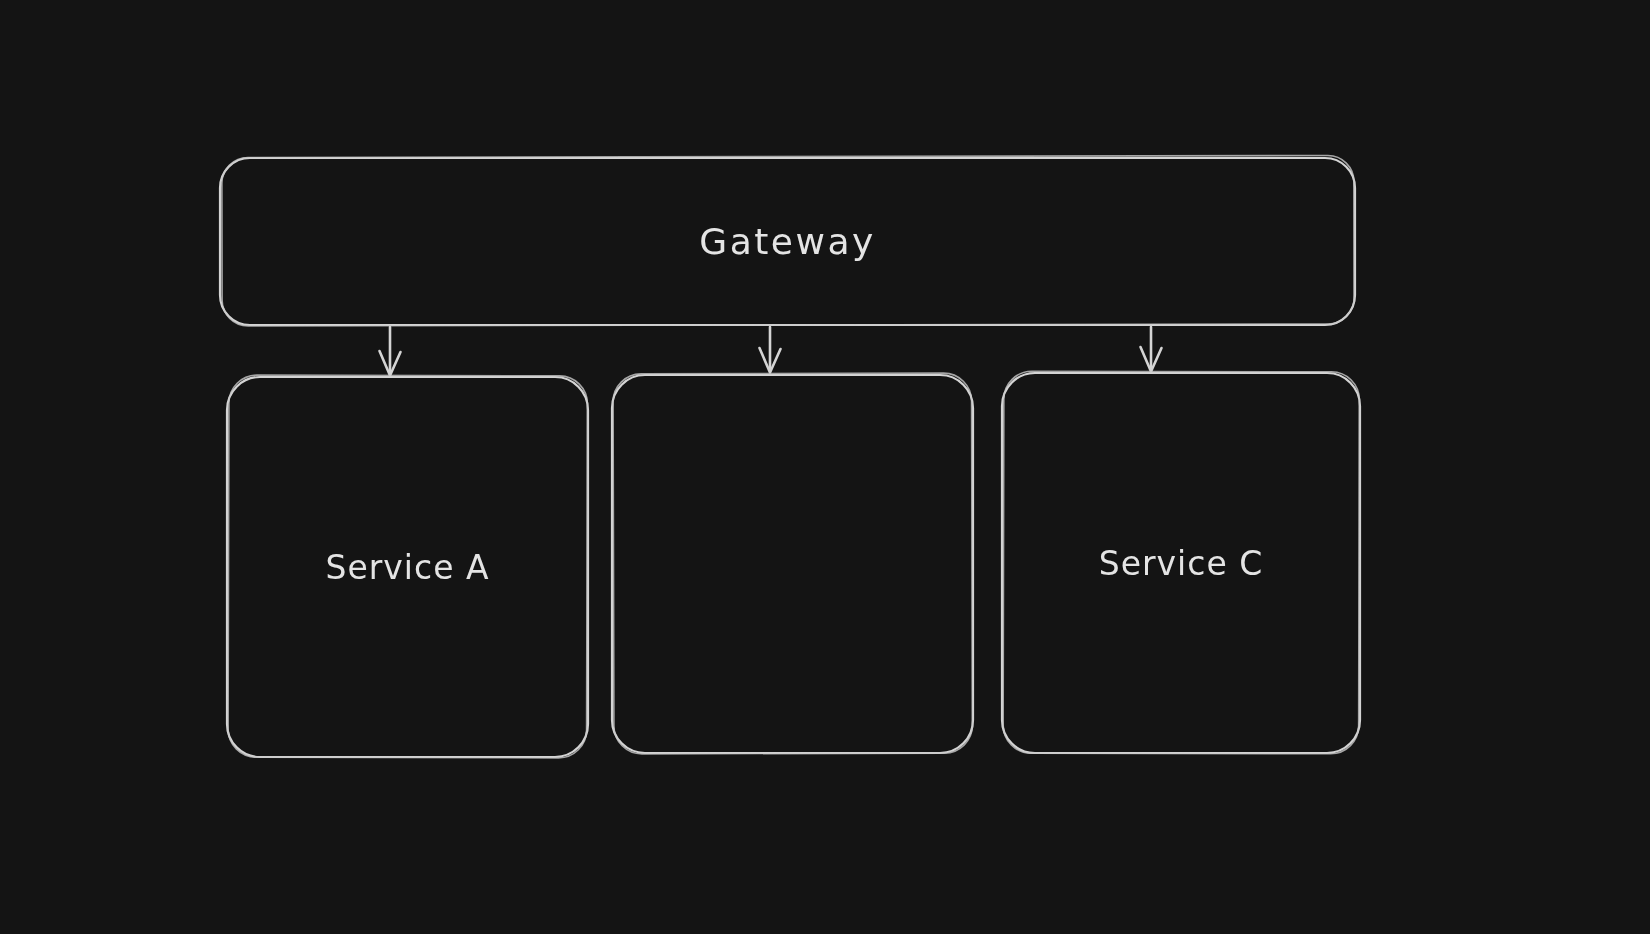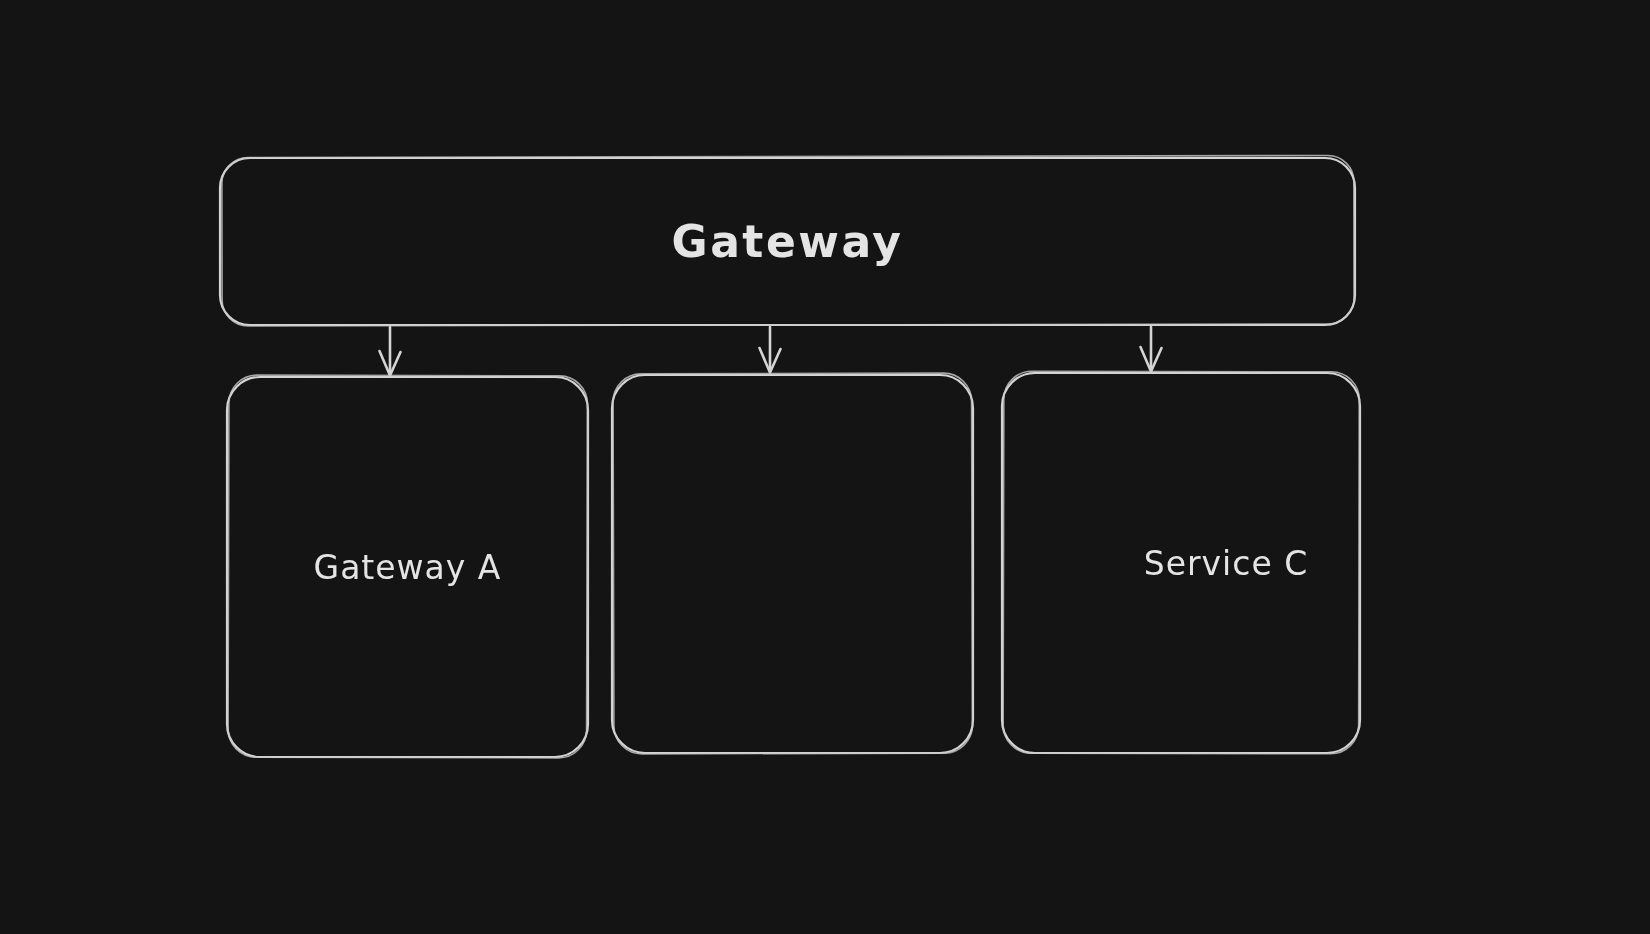--- a/index.html
+++ b/index.html
@@ -48,32 +48,32 @@
     justify-content: center;
     color: #e4e4e4;
     pointer-events: none;
     white-space: nowrap;
   }
   .gateway-label {
     left: 220px;
     top: 158px;
     width: 1135px;
     height: 167px;
-    font-size: 44px;
-    font-weight: bold;
+    font-size: 36px;
+    font-weight: normal;
     letter-spacing: 2.5px;
   }
   .service-label {
     font-size: 33px;
     font-weight: normal;
     letter-spacing: 1px;
   }
   .label-service-a { left: 227px; top: 377px; width: 361px; height: 380px; }
   .label-service-b { left: 612px; top: 375px; width: 361px; height: 378px; }
-  .label-service-c { left: 1047px; top: 373px; width: 358px; height: 380px; }
+  .label-service-c { left: 1002px; top: 373px; width: 358px; height: 380px; }
 </style>
 </head>
 <body>
 
 <div class="stage">
 
   <svg class="diagram-svg" width="1650" height="934" viewBox="0 0 1650 934">
 
     <g>
       <rect class="sketch" x="220" y="158" width="1135" height="167" rx="30" ry="30"></rect>
@@ -106,18 +106,18 @@
     </g>
 
     <g>
       <rect class="sketch" x="1002" y="373" width="358" height="380" rx="33" ry="33"></rect>
       <rect class="sketch-pass2" x="1003.5" y="371.5" width="355.5" height="382" rx="28" ry="28" transform="rotate(0.12 1181 563)"></rect>
     </g>
   </svg>
 
   <div class="node-label gateway-label">Gateway</div>
 
-  <div class="node-label service-label label-service-a">Gateway A</div>
+  <div class="node-label service-label label-service-a">Service A</div>
 
 
   <div class="node-label service-label label-service-c">Service C</div>
 
 </div>
 
 </body></html>

